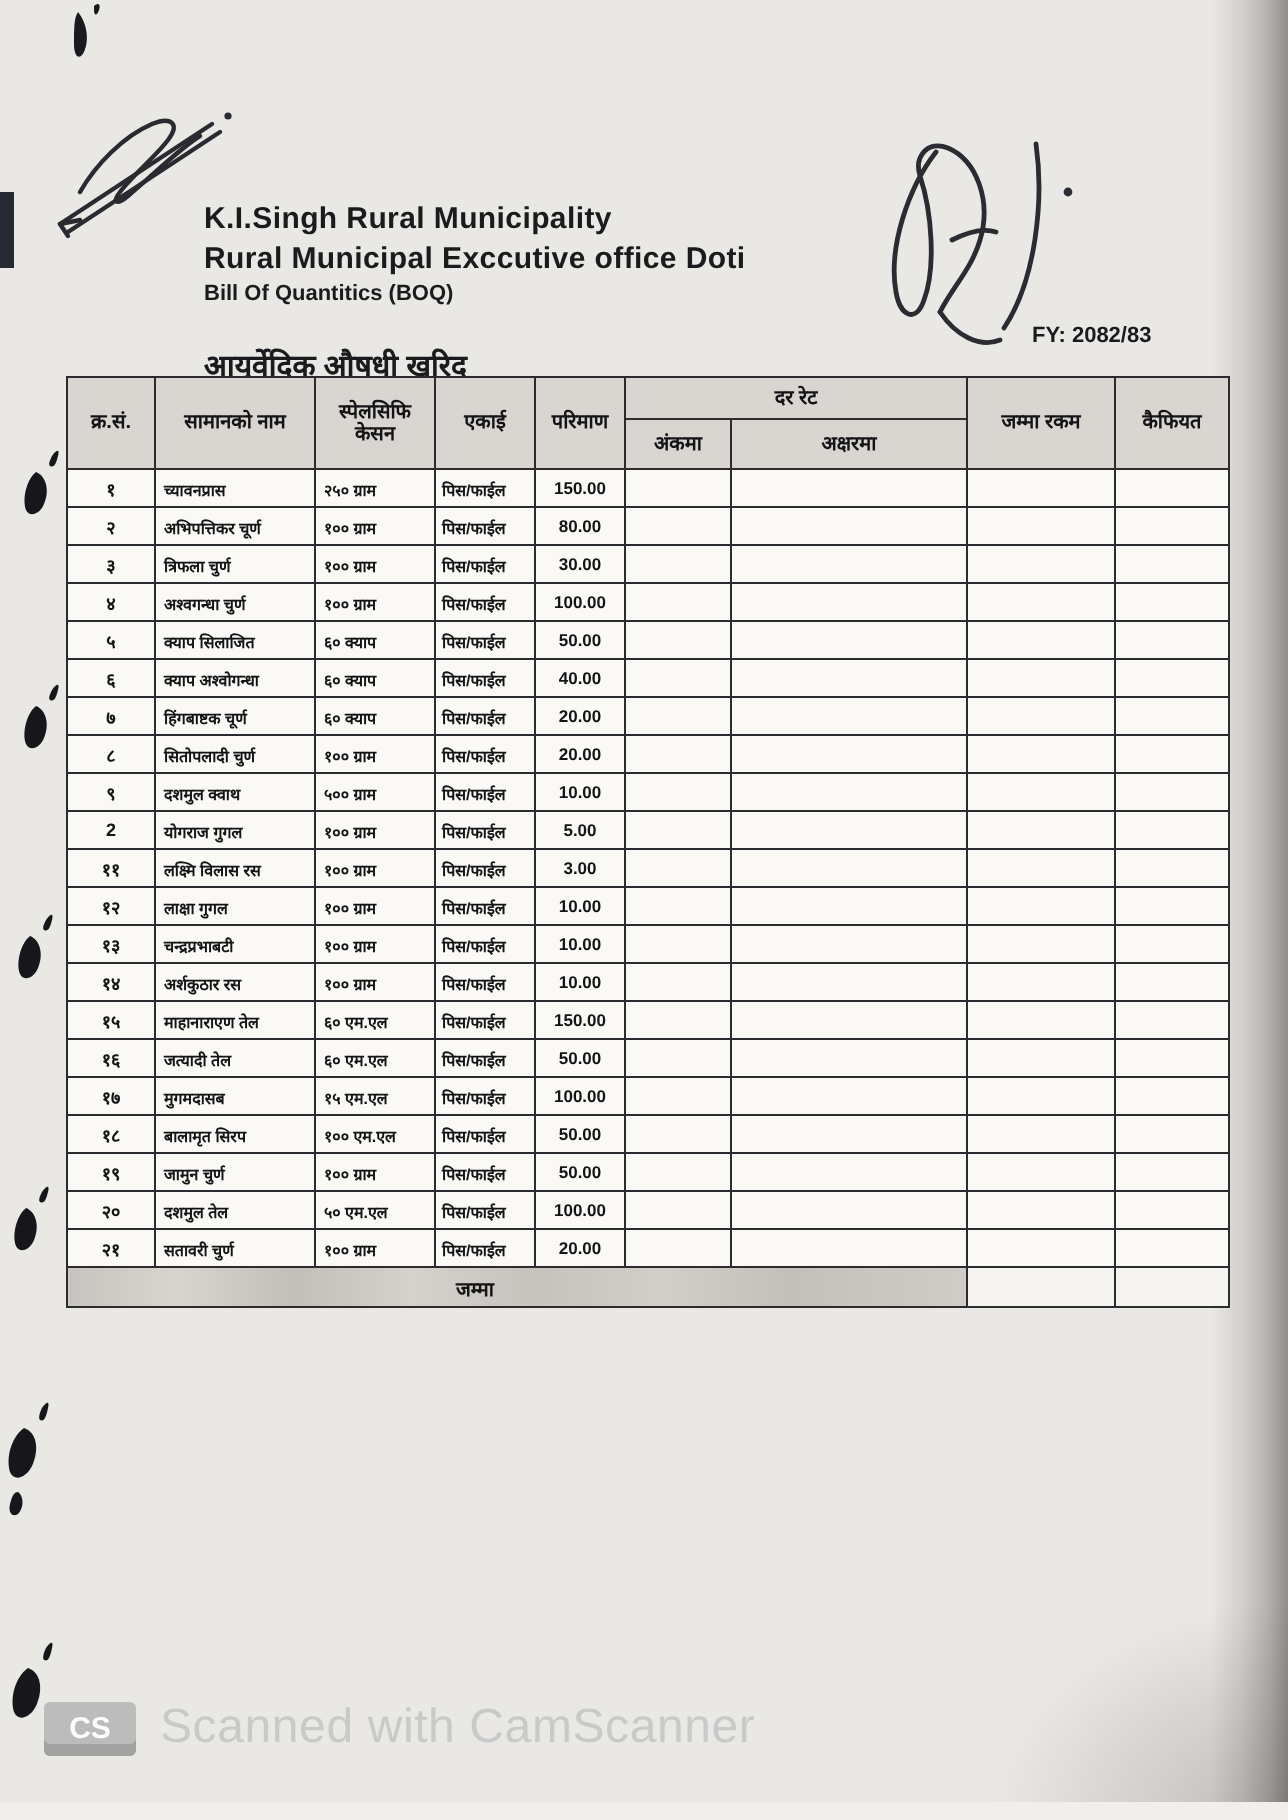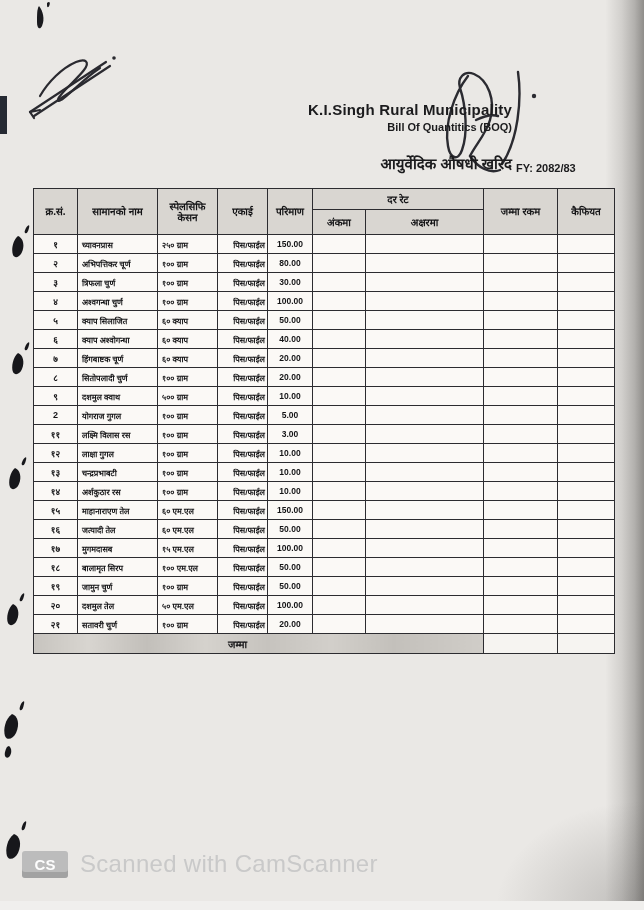--- a/index.html
+++ b/index.html
@@ -12,21 +12,21 @@
     position:relative; width:644px; height:910px; overflow:hidden;
     background:linear-gradient(90deg,#eae8e5 0%,#eae8e5 94%,#d2d0cd 96.5%,#b3b1ae 98.5%,#8f8d8a 100%);
   }
   .bottom-strip { position:absolute; left:0; bottom:0; width:100%; height:9px; background:#f0efed; }
   .corner-shade {
     position:absolute; right:0; bottom:0; width:150px; height:110px;
     background:radial-gradient(ellipse at bottom right, rgba(70,68,66,0.28), rgba(70,68,66,0) 70%);
   }
   .artifacts { position:absolute; left:0; top:0; width:644px; height:910px; pointer-events:none; }
 
-  .doc-header { position:absolute; left:102px; top:100px; width:410px; text-align:right; color:#1b1b1d; }
+  .doc-header { position:absolute; left:102px; top:100px; width:410px; text-align:left; color:#1b1b1d; }
   .org1, .org2 { font-size:15px; font-weight:bold; line-height:20px; letter-spacing:0.2px; }
   .doctype { font-size:11px; font-weight:bold; line-height:14px; }
   .nep-title { font-size:15px; font-weight:bold; line-height:22px; margin-top:19px; }
   .fy { position:absolute; left:516px; top:162px; font-size:11px; font-weight:bold; color:#1b1b1d; }
 
   table.boq {
     position:absolute; left:33px; top:188px; width:581px;
     border-collapse:collapse; table-layout:fixed;
   }
   .boq th, .boq td {
@@ -36,21 +36,21 @@
   .boq thead th {
     background:#d9d6d1; font-weight:bold; font-size:10px; line-height:11px;
     white-space:normal; padding:1px 2px;
   }
   .boq thead tr.tier1 th { height:18px; }
   .boq thead tr.tier2 th { height:22px; }
   .boq tbody td { background:#fbf9f6; height:18px; font-weight:bold; }
   .boq tbody td.c-sn   { text-align:center; font-size:9px; }
   .boq tbody td.c-name { text-align:left; font-size:8px; padding-left:4px; }
   .boq tbody td.c-spec { text-align:left; font-size:8px; padding-left:4px; }
-  .boq tbody td.c-unit { text-align:right; font-size:8px; padding-left:3px; }
+  .boq tbody td.c-unit { text-align:left; font-size:8px; padding-left:3px; }
   .boq tbody td.c-qty  { text-align:center; font-size:8.5px; }
   .boq tfoot td { height:19px; font-size:10px; font-weight:bold; }
   .boq tfoot td.total-merged {
     text-align:center; padding-right:44px;
     background:linear-gradient(90deg,#c7c4bf 0%,#d8d5d0 12%,#c2bfba 25%,#d5d2cd 38%,#c6c3be 52%,#d2cfca 66%,#c3c0bb 80%,#d0cdc8 100%);
   }
   .boq tfoot td.total-empty { background:#f6f4f1; }
 
   .cam-footer { position:absolute; left:22px; top:850px; display:flex; align-items:center; gap:12px; }
   .cs-logo {
@@ -113,20 +113,21 @@
       <path d="M4,42 C7,44 7,50 4,53 C1,55 -1,52 0,48 C1,44 2,42 4,42 Z"></path>
     </g>
     <g transform="translate(7,824)" fill="#17171b">
       <path d="M7,10 C13,12 15,20 11,29 C8,35 2,37 0,32 C-2,26 0,15 7,10 Z"></path>
       <path d="M16,0 C18,-3 20,-4 19,0 C18,5 17,7 15,6 C14,5 15,2 16,0 Z"></path>
     </g>
   </svg>
 
   <div class="doc-header">
     <div class="org1">K.I.Singh Rural Municipality</div>
+    <div class="org2">Rural Municipal Exccutive office Doti</div>
     <div class="doctype">Bill Of Quantitics (BOQ)</div>
     <div class="nep-title">आयुर्वेदिक औषधी खरिद</div>
   </div>
   <div class="fy">FY: 2082/83</div>
 
   <table class="boq">
     <colgroup>
       <col style="width:44px">
         <col style="width:80px">
         <col style="width:60px">

